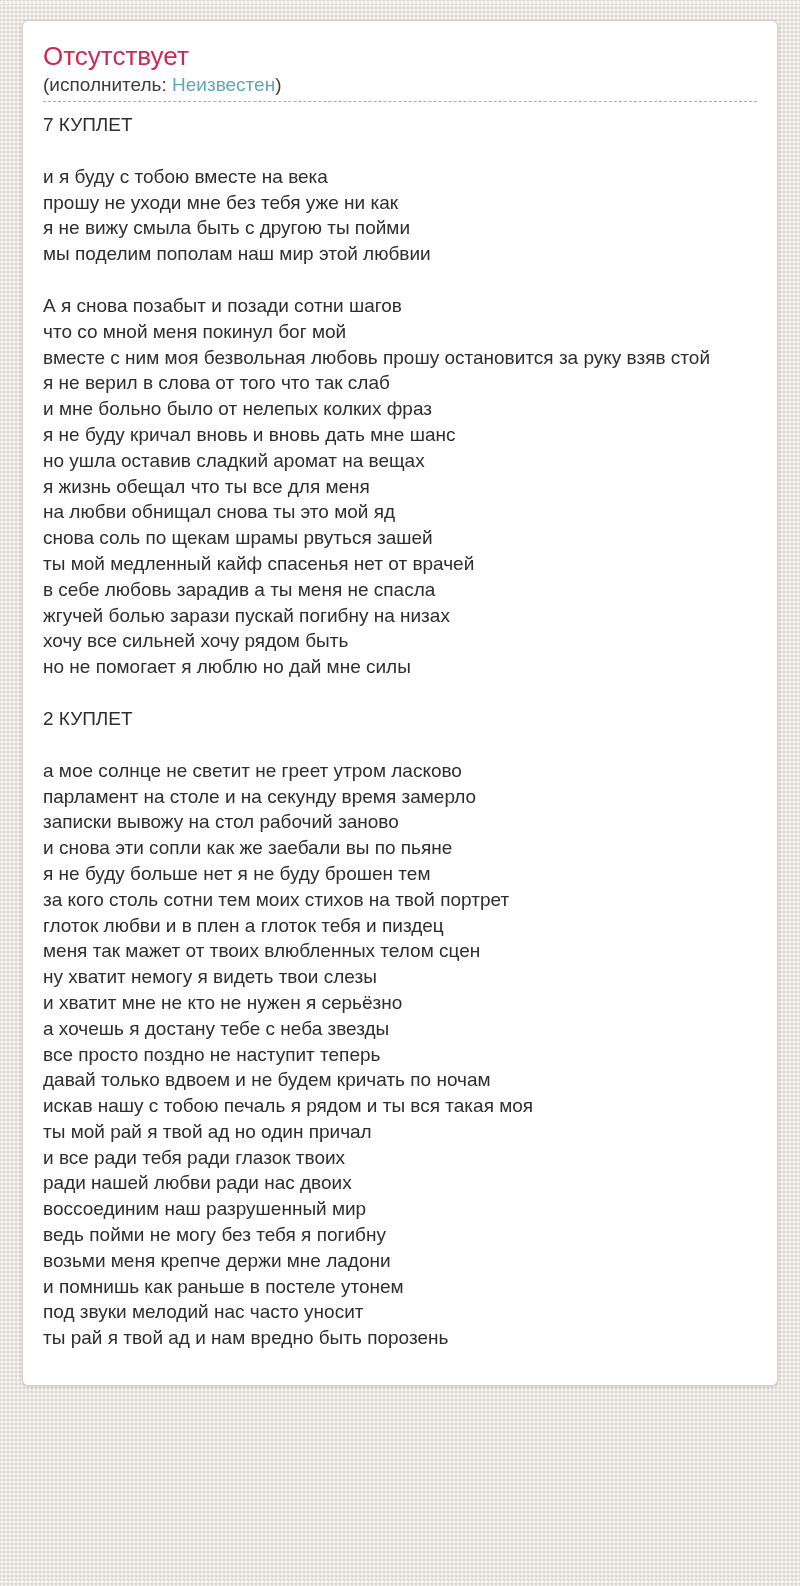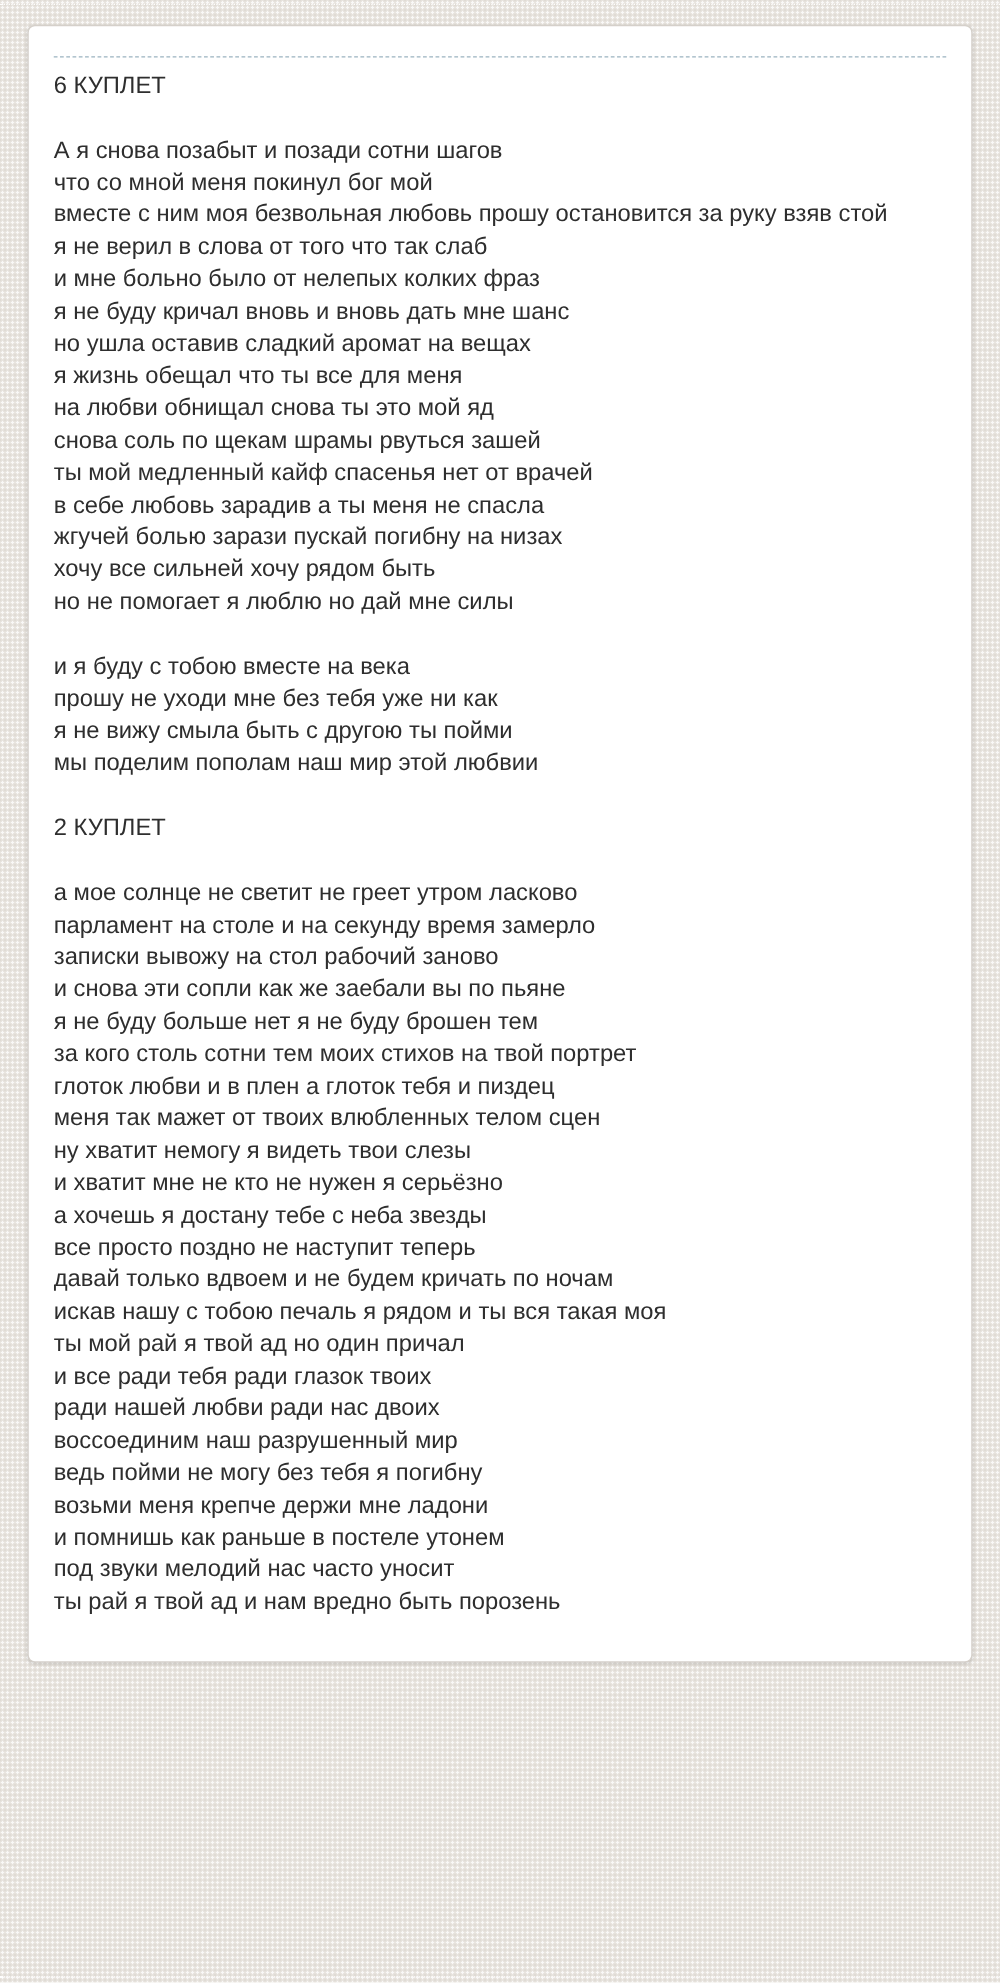--- a/index.html
+++ b/index.html
@@ -75,43 +75,45 @@
   .lyrics > :first-child { margin-top: 0; }
   .heading { margin: 26px 0; }
   .stanza { margin: 26px 0; white-space: pre-line; }
 </style>
 </head>
 <body>
 
 <div class="deco-line-top"></div>
 
 <div class="card">
+  <h1 class="title">Отсутствует</h1>
+  <div class="subtitle"><span>(исполнитель: </span><a class="artist-link">Неизвестен</a><span>)</span></div>
   <div class="sep"></div>
 
   <div class="lyrics">
-    <div class="heading">6 КУПЛЕТ</div>
+    <div class="heading">7 КУПЛЕТ</div>
+    <div class="stanza">и я буду с тобою вместе на века
+прошу не уходи мне без тебя уже ни как
+я не вижу смыла быть с другою ты пойми
+мы поделим пополам наш мир этой любвии</div>
     <div class="stanza">А я снова позабыт и позади сотни шагов
 что со мной меня покинул бог мой
 вместе с ним моя безвольная любовь прошу остановится за руку взяв стой
 я не верил в слова от того что так слаб
 и мне больно было от нелепых колких фраз
 я не буду кричал вновь и вновь дать мне шанс
 но ушла оставив сладкий аромат на вещах
 я жизнь обещал что ты все для меня
 на любви обнищал снова ты это мой яд
 снова соль по щекам шрамы рвуться зашей
 ты мой медленный кайф спасенья нет от врачей
 в себе любовь зарадив а ты меня не спасла
 жгучей болью зарази пускай погибну на низах
 хочу все сильней хочу рядом быть
 но не помогает я люблю но дай мне силы</div>
-    <div class="stanza">и я буду с тобою вместе на века
-прошу не уходи мне без тебя уже ни как
-я не вижу смыла быть с другою ты пойми
-мы поделим пополам наш мир этой любвии</div>
     <div class="heading">2 КУПЛЕТ</div>
     <div class="stanza">а мое солнце не светит не греет утром ласково
 парламент на столе и на секунду время замерло
 записки вывожу на стол рабочий заново
 и снова эти сопли как же заебали вы по пьяне
 я не буду больше нет я не буду брошен тем
 за кого столь сотни тем моих стихов на твой портрет
 глоток любви и в плен а глоток тебя и пиздец
 меня так мажет от твоих влюбленных телом сцен
 ну хватит немогу я видеть твои слезы

